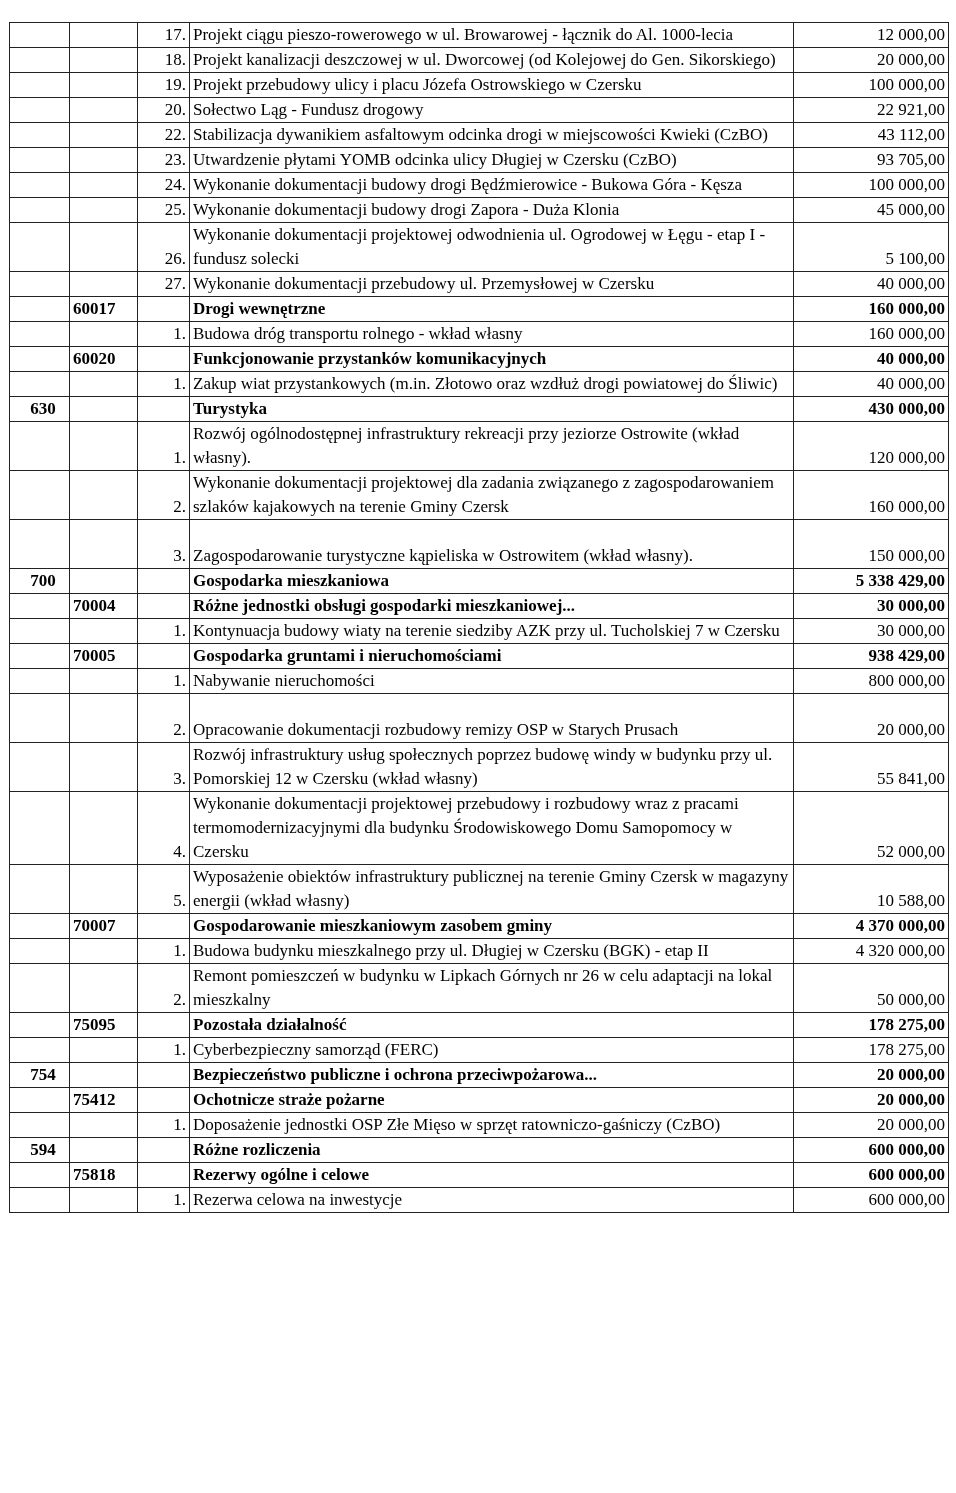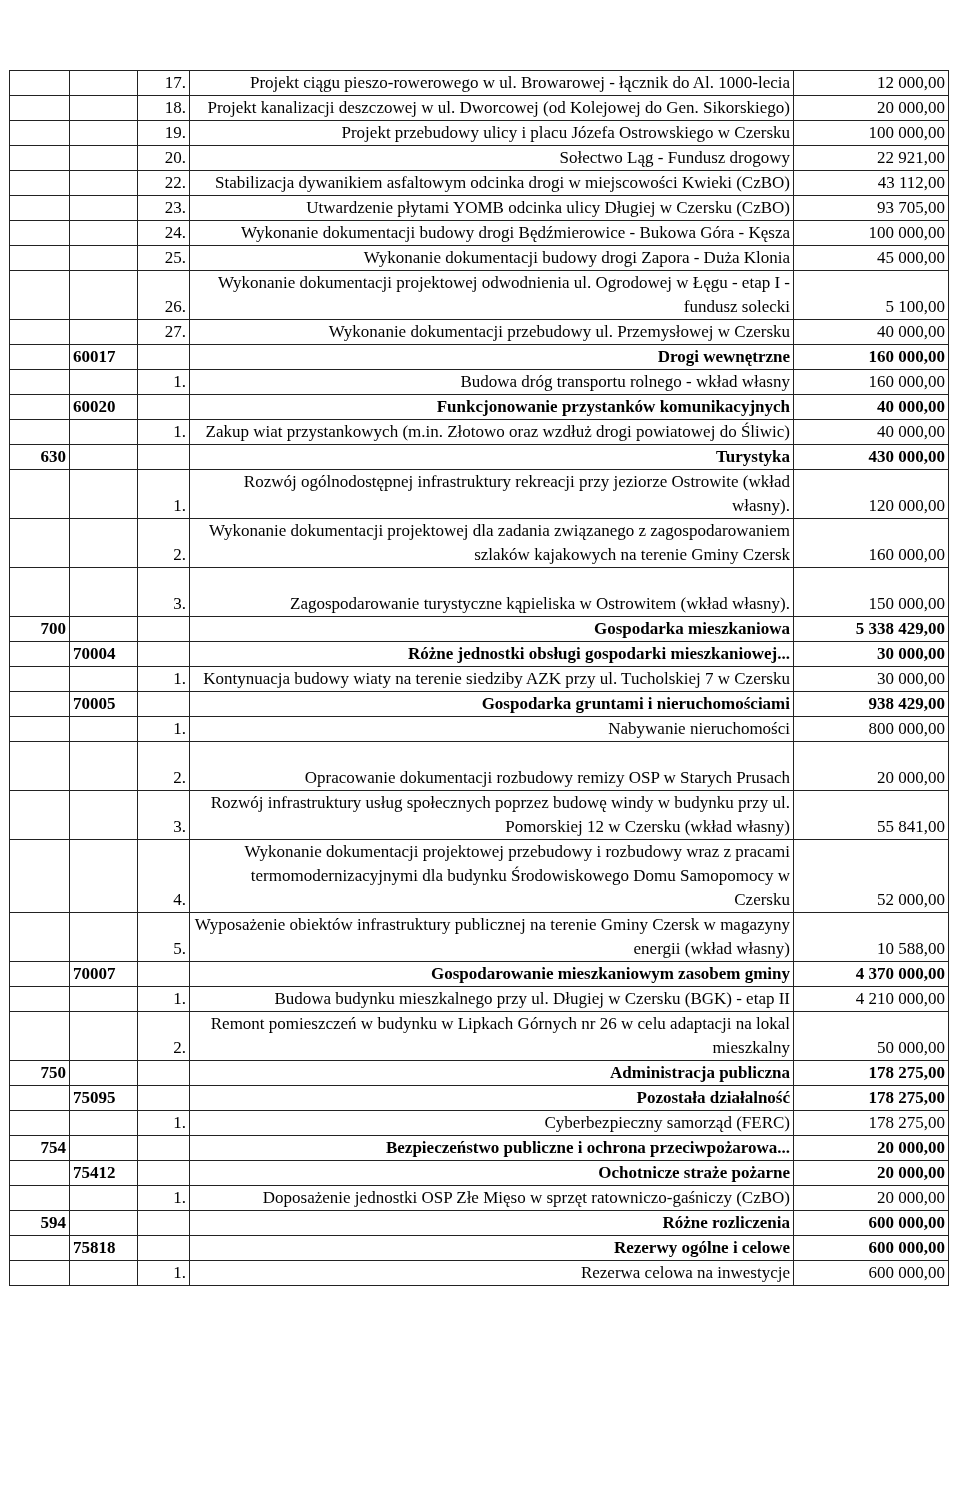--- a/index.html
+++ b/index.html
@@ -5,40 +5,39 @@
   html, body { margin: 0; padding: 0; background: #ffffff; }
   body { width: 956px; height: 1493px; position: relative; overflow: hidden; }
   table.budget {
     position: absolute; left: 9px; top: 22px;
     width: 939px;
     border-collapse: collapse;
     table-layout: fixed;
     font-family: "Liberation Serif", serif;
     font-size: 17px;
     color: #000;
-    margin-top: 48px;
   }
   table.budget td {
     border: 1.5px solid #222;
     padding: 0 3px 0 3px;
     vertical-align: bottom;
     line-height: 24px;
     overflow: hidden;
   }
   col.c1 { width: 60px; }
   col.c2 { width: 68px; }
   col.c3 { width: 52px; }
   col.c4 { width: 604px; }
   col.c5 { width: 155px; }
   td.num { text-align: right; padding-right: 4px; }
   td.amt { text-align: right; padding-right: 4px; white-space: nowrap; }
   td.code { text-align: left; }
-  td.desc { white-space: normal; padding-left: 3px; text-align: right; }
+  td.desc { white-space: normal; padding-left: 3px; }
   tr.bold td { font-weight: bold; }
-  tr.bold td.code1 { text-align: right; padding-left: 10px; }
+  tr.bold td.code1 { text-align: center; padding-left: 10px; }
 </style>
 </head>
 <body>
 
 <table class="budget">
   <colgroup>
     <col class="c1">
       <col class="c2">
       <col class="c3">
       <col class="c4">
@@ -239,35 +238,28 @@
         <td class="code">70007</td>
         <td class="num"></td>
         <td class="desc">Gospodarowanie mieszkaniowym zasobem gminy</td>
         <td class="amt">4 370 000,00</td>
       </tr>
       <tr>
         <td class="code1"></td>
         <td class="code"></td>
         <td class="num">1.</td>
         <td class="desc">Budowa budynku mieszkalnego przy ul. Długiej w Czersku (BGK) - etap II</td>
-        <td class="amt">4 210 000,00</td>
+        <td class="amt">4 320 000,00</td>
       </tr>
       <tr>
         <td class="code1"></td>
         <td class="code"></td>
         <td class="num">2.</td>
         <td class="desc">Remont pomieszczeń w budynku w Lipkach Górnych nr 26 w celu adaptacji na lokal mieszkalny</td>
         <td class="amt">50 000,00</td>
-      </tr>
-      <tr class="bold">
-        <td class="code1">750</td>
-        <td class="code"></td>
-        <td class="num"></td>
-        <td class="desc">Administracja publiczna</td>
-        <td class="amt">178 275,00</td>
       </tr>
       <tr class="bold">
         <td class="code1"></td>
         <td class="code">75095</td>
         <td class="num"></td>
         <td class="desc">Pozostała działalność</td>
         <td class="amt">178 275,00</td>
       </tr>
       <tr>
         <td class="code1"></td>

